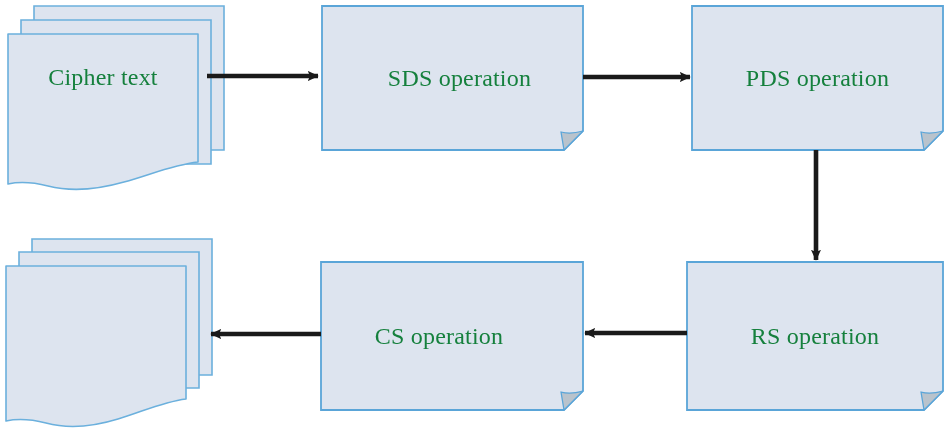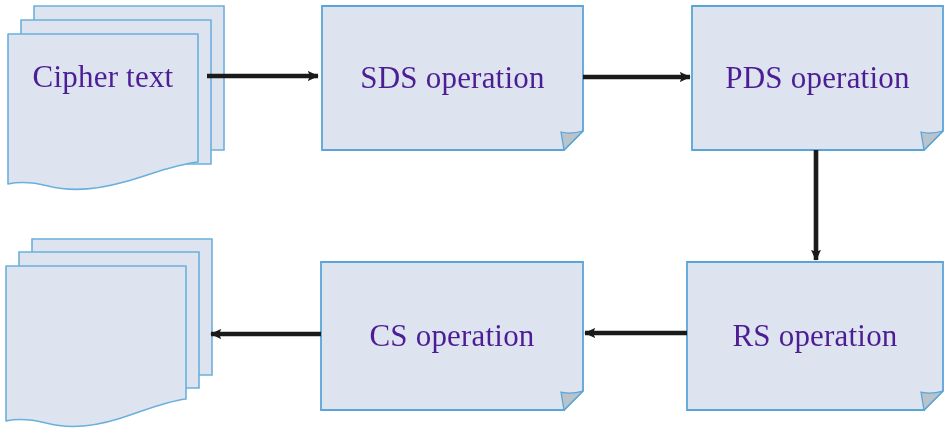--- a/index.html
+++ b/index.html
@@ -21,23 +21,23 @@
     top: 0;
     width: 948px;
     height: 438px;
   }
   .node-label {
     position: absolute;
     display: flex;
     align-items: center;
     justify-content: center;
     text-align: center;
-    color: #4c1d95;
+    color: #15803d;
     font-family: "Liberation Serif", serif;
-    font-size: 31px;
+    font-size: 24px;
     line-height: 1.12;
     letter-spacing: 0.2px;
     white-space: pre-line;
     pointer-events: none;
   }
 </style>
 </head>
 <body>
 
 <div id="diagram-root">
@@ -100,22 +100,22 @@
 
     <line x1="816" y1="150" x2="816" y2="260" stroke="#1a1a1a" stroke-width="4.6" marker-end="url(#arrowhead-down)"></line>
 
     <line x1="687" y1="333" x2="585" y2="333" stroke="#1a1a1a" stroke-width="4.6" marker-end="url(#arrowhead-left)"></line>
 
     <line x1="321" y1="334" x2="211" y2="334" stroke="#1a1a1a" stroke-width="4.6" marker-end="url(#arrowhead-left)"></line>
   </svg>
 
   <div class="node-label" style="left:8px; top:34px; width:190px; height:86px;">Cipher text</div>
 
-  <div class="node-label" style="left:322px; top:6px; width:261px; height:144px;">SDS operation</div>
+  <div class="node-label" style="left:322px; top:6px; width:261px; height:144px;padding-left:7px;">SDS operation</div>
 
   <div class="node-label" style="left:687px; top:262px; width:256px; height:148px;">RS operation</div>
 
   <div class="node-label" style="left:692px; top:6px; width:251px; height:144px;">PDS operation</div>
 
-  <div class="node-label" style="left:321px; top:262px; width:262px; height:148px;">CS operation</div>
+  <div class="node-label" style="left:308px; top:262px; width:262px; height:148px;">CS operation</div>
 
 
 </div>
 
 </body></html>

